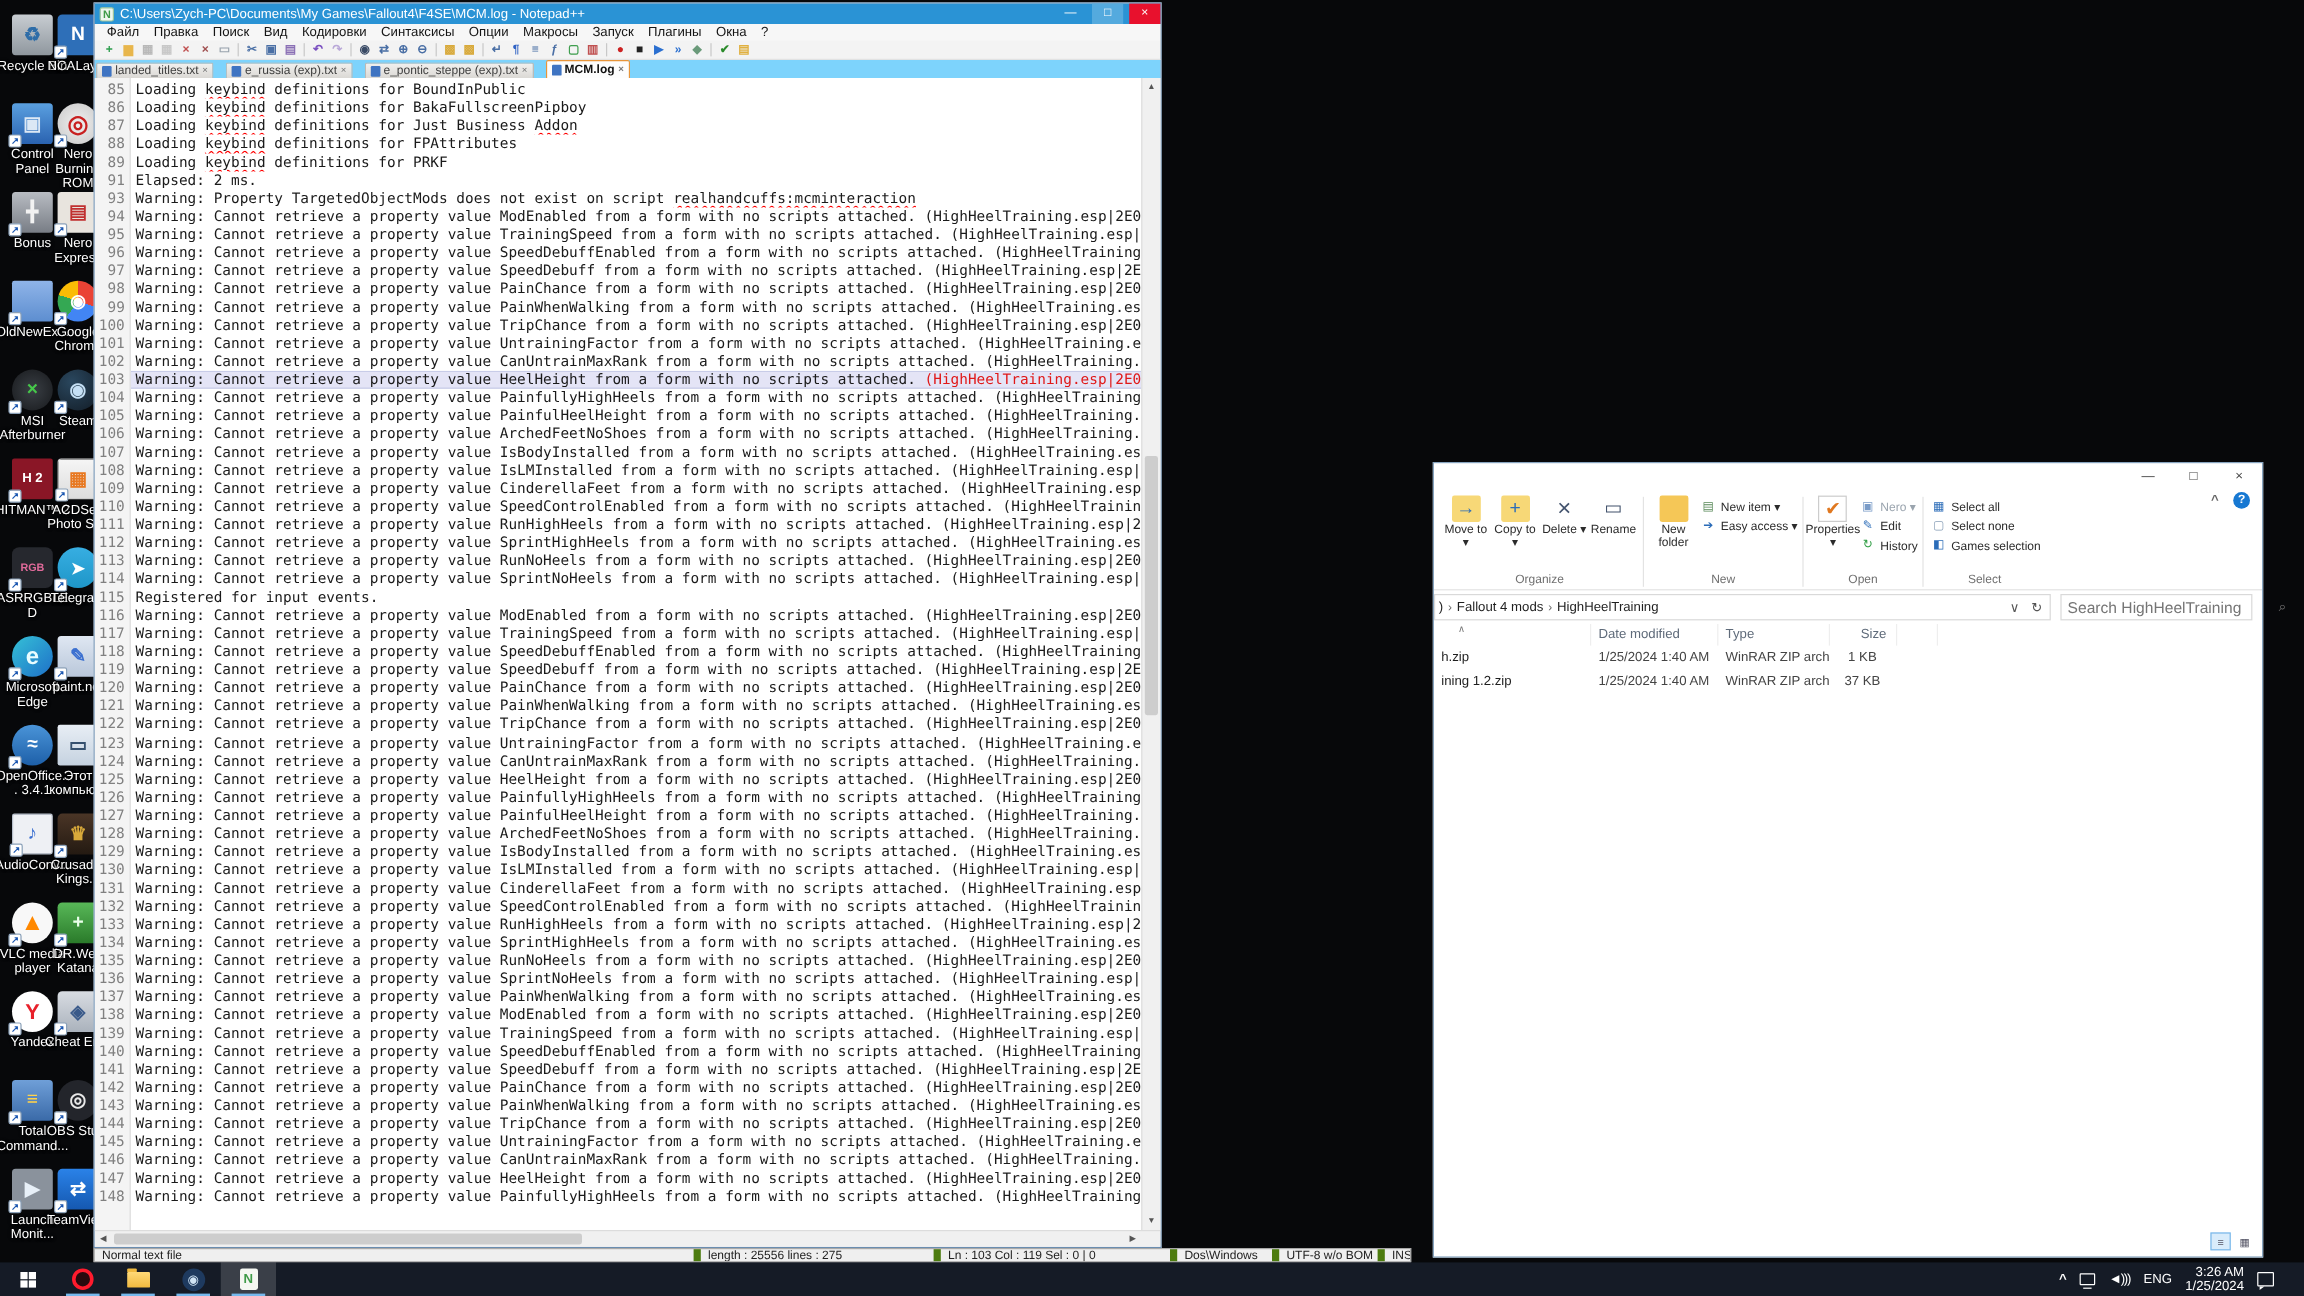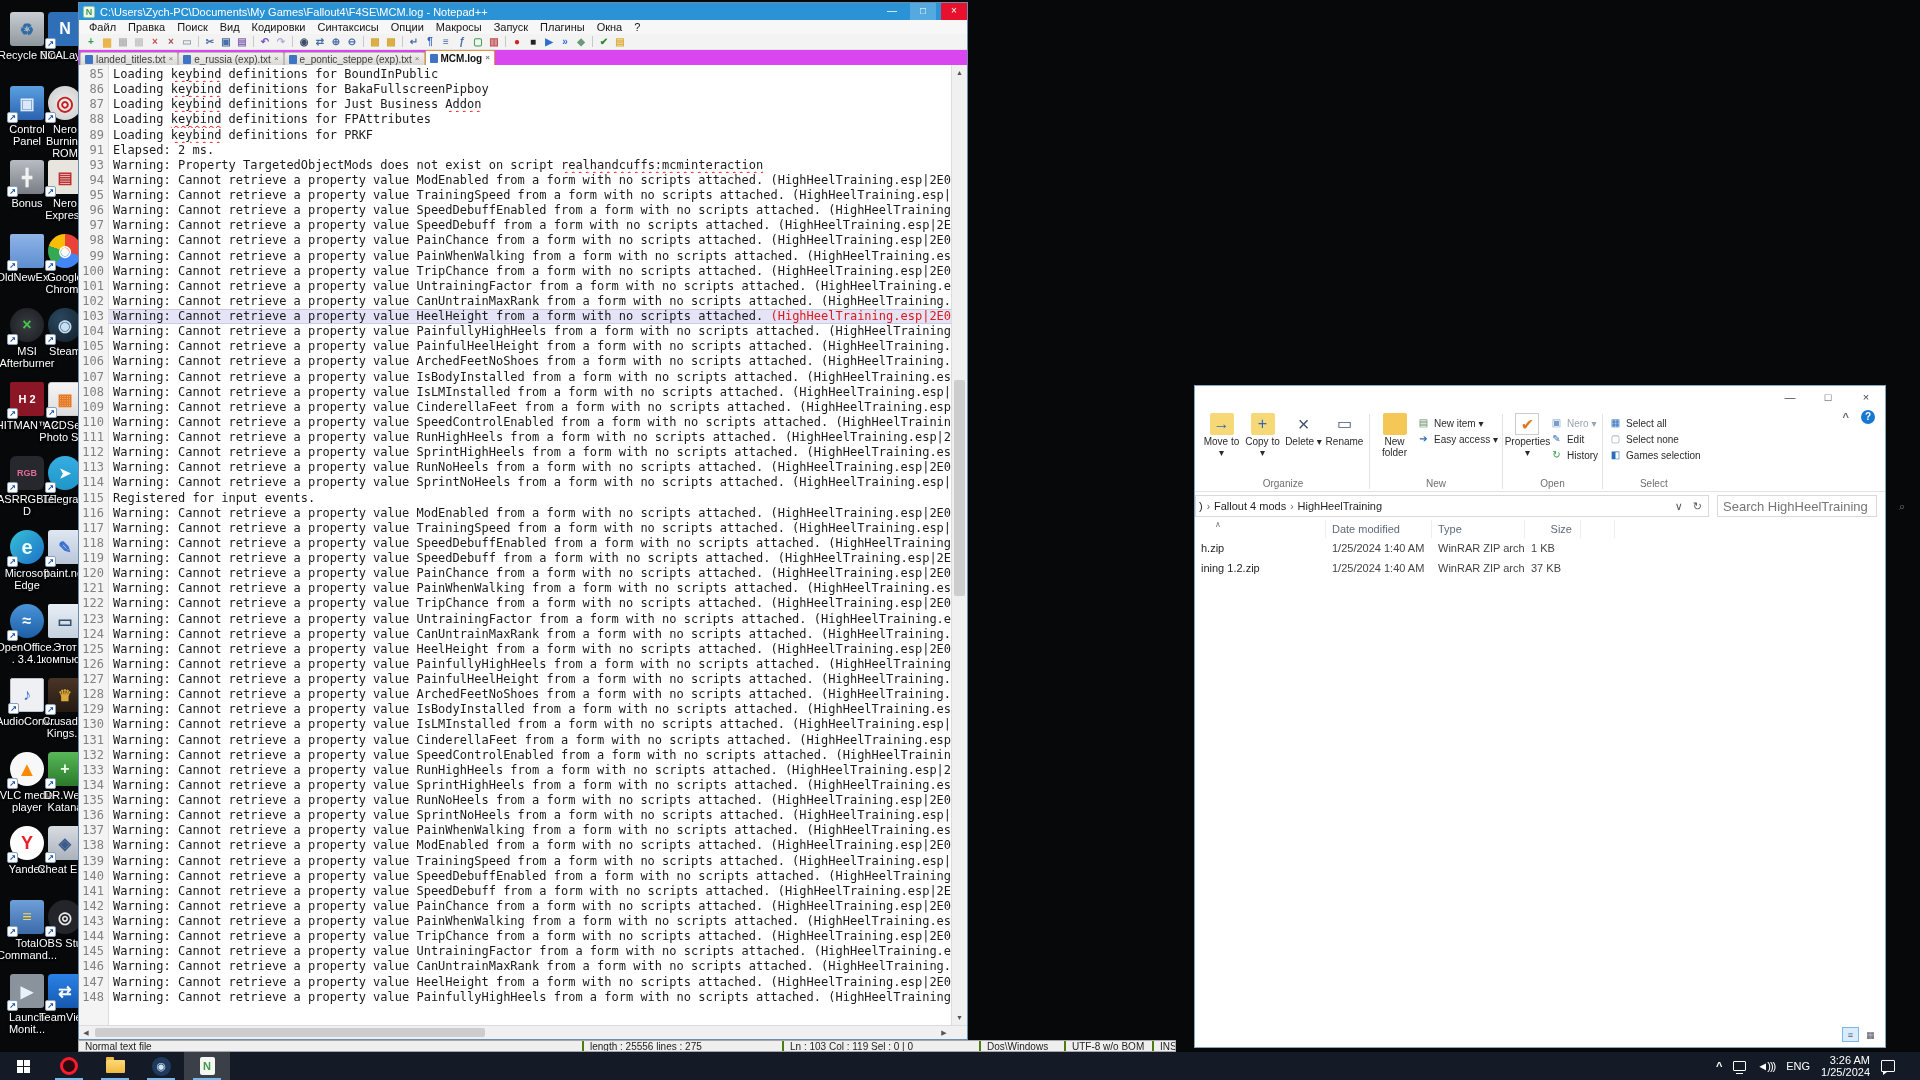--- a/index.html
+++ b/index.html
@@ -18,21 +18,21 @@
   .npp-appicon{width:12px;height:12px;background:#eef7ee;border:1px solid #9cc49c;border-radius:2px;color:#3f9b48;font-size:9px;line-height:10px;text-align:center;font-weight:bold}
   .npp-title .t{flex:1;white-space:nowrap;overflow:hidden}
   .cap-btn{width:26px;height:17px;text-align:center;line-height:16px;font-size:10px;flex:none}
   .cap-max{background:#54aade}
   .cap-close{background:#e8112d}
   .npp-menu{height:14px;background:#f7f7f7;display:flex;align-items:center;font-size:11px;color:#151515;padding-left:4px;flex:none}
   .npp-menu span{padding:0 6px;white-space:nowrap}
   .npp-toolbar{height:16px;background:#f3f3f3;border-bottom:1px solid #e2e2e2;display:flex;align-items:center;padding-left:4px;flex:none}
   .tb-icon{width:16px;height:15px;font-size:10px;line-height:15px;text-align:center;font-weight:bold}
   .tb-sep{width:1px;height:11px;background:#c8c8c8;margin:0 3px}
-  .npp-tabs{height:15px;background:#d946ef;display:flex;align-items:flex-end;padding-left:1px;gap:0;flex:none}
+  .npp-tabs{height:15px;background:#7dd3fc;display:flex;align-items:flex-end;padding-left:1px;gap:10px;flex:none}
   .tab{height:13px;display:flex;align-items:center;gap:3px;padding:0 4px;background:linear-gradient(#f1f0ee,#dbd9d5);border:1px solid #bdbab5;border-bottom:none;border-radius:2px 2px 0 0;font-size:10px;color:#404040;white-space:nowrap}
   .tab.active{height:15px;background:#fdfdfd;border:1px solid #e8953a;border-bottom:none;font-weight:bold;color:#111}
   .tab .doc{width:8px;height:9px;background:#3f74c2;border-radius:1px;flex:none}
   .tab .x{color:#777;font-size:8px;line-height:8px}
   .npp-main{flex:1;display:flex;background:#fff;overflow:hidden;min-height:0}
   .edit-wrap{flex:1;position:relative;overflow:hidden}
   .gutter-strip{position:absolute;left:0;top:0;bottom:0;width:30px;background:#f4f4f4;border-right:1px solid #dcdcdc}
   #editor-lines{position:absolute;inset:0;padding-top:2px;font-family:"DejaVu Sans Mono","Liberation Mono",monospace;font-size:12px;line-height:15.14px}
   .ln{display:flex;height:15.14px;white-space:pre}
   .ln .num{width:30px;flex:none;text-align:right;padding-right:5px;color:#808080;background:transparent}
@@ -40,21 +40,21 @@
   .ln.cur .txt{background:#e4e4f6;box-shadow:inset 0 1px 0 #c8cce8,inset 0 -1px 0 #c8cce8}
   .ln .txt i.sq{font-style:normal;text-decoration:underline wavy #f00 1px;text-underline-offset:2px}
   .redtail{color:#e01818}
   .vscroll{width:16px;flex:none;background:#f0f0f0;border-left:1px solid #dcdcdc;position:relative}
   .varrow{position:absolute;left:0;width:15px;height:15px;text-align:center;font-size:7px;line-height:15px;color:#555}
   .vthumb{position:absolute;left:2px;width:11px;background:#cdcdcd;border-radius:2px}
   .hscroll{height:14px;flex:none;background:#f0f0f0;border-top:1px solid #dcdcdc;position:relative}
   .harrow{position:absolute;top:0;width:14px;height:13px;text-align:center;font-size:7px;line-height:13px;color:#555}
   .hthumb{position:absolute;top:2px;height:9px;background:#cdcdcd;border-radius:2px}
   #npp-status{position:absolute;left:78px;top:1040px;width:1098px;height:12px;background:#efefef;border:1px solid #a8a8a8;display:flex;align-items:center;font-size:10px;color:#222;z-index:10}
-  #npp-status .sec{white-space:nowrap;overflow:hidden;padding:0 6px;border-right:2px solid #4d7c0f;height:100%;line-height:11px}
+  #npp-status .sec{white-space:nowrap;overflow:hidden;padding:0 6px;border-right:6px solid #4d7c0f;height:100%;line-height:11px}
 
   
   #explorer{position:absolute;left:1194px;top:385px;width:692px;height:663px;background:#fff;border:1px solid #88a5c0;z-index:5;display:flex;flex-direction:column;font-size:11px;color:#333}
   .ex-title{height:22px;display:flex;justify-content:flex-end;flex:none}
   .ex-cap{width:38px;height:22px;text-align:center;line-height:22px;font-size:11px;color:#444}
   .ex-helper{position:absolute;top:24px;right:10px;display:flex;gap:12px;align-items:center;z-index:2}
   .ex-collapse{color:#666;font-weight:bold;font-size:11px}
   .ex-help{width:14px;height:14px;border-radius:50%;background:#1778d2;color:#fff;font-size:10px;line-height:14px;text-align:center;font-weight:bold}
   .ex-ribbon{height:84px;border-bottom:1px solid #e3e3e3;display:flex;padding:4px 0 0 6px;flex:none}
   .rb-group{display:flex;flex-direction:column}
@@ -78,21 +78,21 @@
   .ex-headers{height:18px;display:flex;color:#5f6b7a;flex:none;align-items:center}
   .ex-headers .hc{height:100%;display:flex;align-items:center;padding-left:6px;border-right:1px solid #eee}
   .hc.c-name{width:131px;position:relative}
   .hc.c-name .sort{position:absolute;left:20px;top:0;font-size:8px;color:#777}
   .hc.c-date{width:106px}.hc.c-type{width:93px}.hc.c-size{width:56px;justify-content:flex-end;padding-right:8px}
   .hc.c-pad{width:34px}
   .ex-rows{flex:1;position:relative}
   .frow{height:20px;display:flex;align-items:center;color:#1f1f1f}
   .frow .c{padding-left:6px;white-space:nowrap;overflow:hidden}
   .frow .c.n{width:131px}.frow .c.d{width:106px;color:#444}.frow .c.t{width:93px;color:#444}
-  .frow .c.s{width:56px;text-align:left;padding-right:8px;color:#444;display:block}
+  .frow .c.s{width:56px;text-align:center;padding-right:8px;color:#444;display:block}
   .ex-toggles{position:absolute;right:6px;bottom:5px;display:flex;gap:3px}
   .tg{width:17px;height:15px;font-size:9px;line-height:14px;text-align:center;color:#556;border:1px solid transparent}
   .tg.active{border-color:#7ab8ea;background:#d9ecfb}
 
   
   #taskbar{position:absolute;left:0;top:1052px;width:1920px;height:28px;background:#151b26;display:flex;align-items:stretch;z-index:50}
   .tb-btn{width:46px;display:flex;align-items:center;justify-content:center;position:relative;flex:none}
   .tb-btn.active{background:rgba(255,255,255,.16)}
   .tb-btn .run{position:absolute;bottom:0;left:9px;right:9px;height:2px;background:#76b9ed}
   .win-grid{display:grid;grid-template-columns:6px 6px;grid-template-rows:6px 6px;gap:1px}

